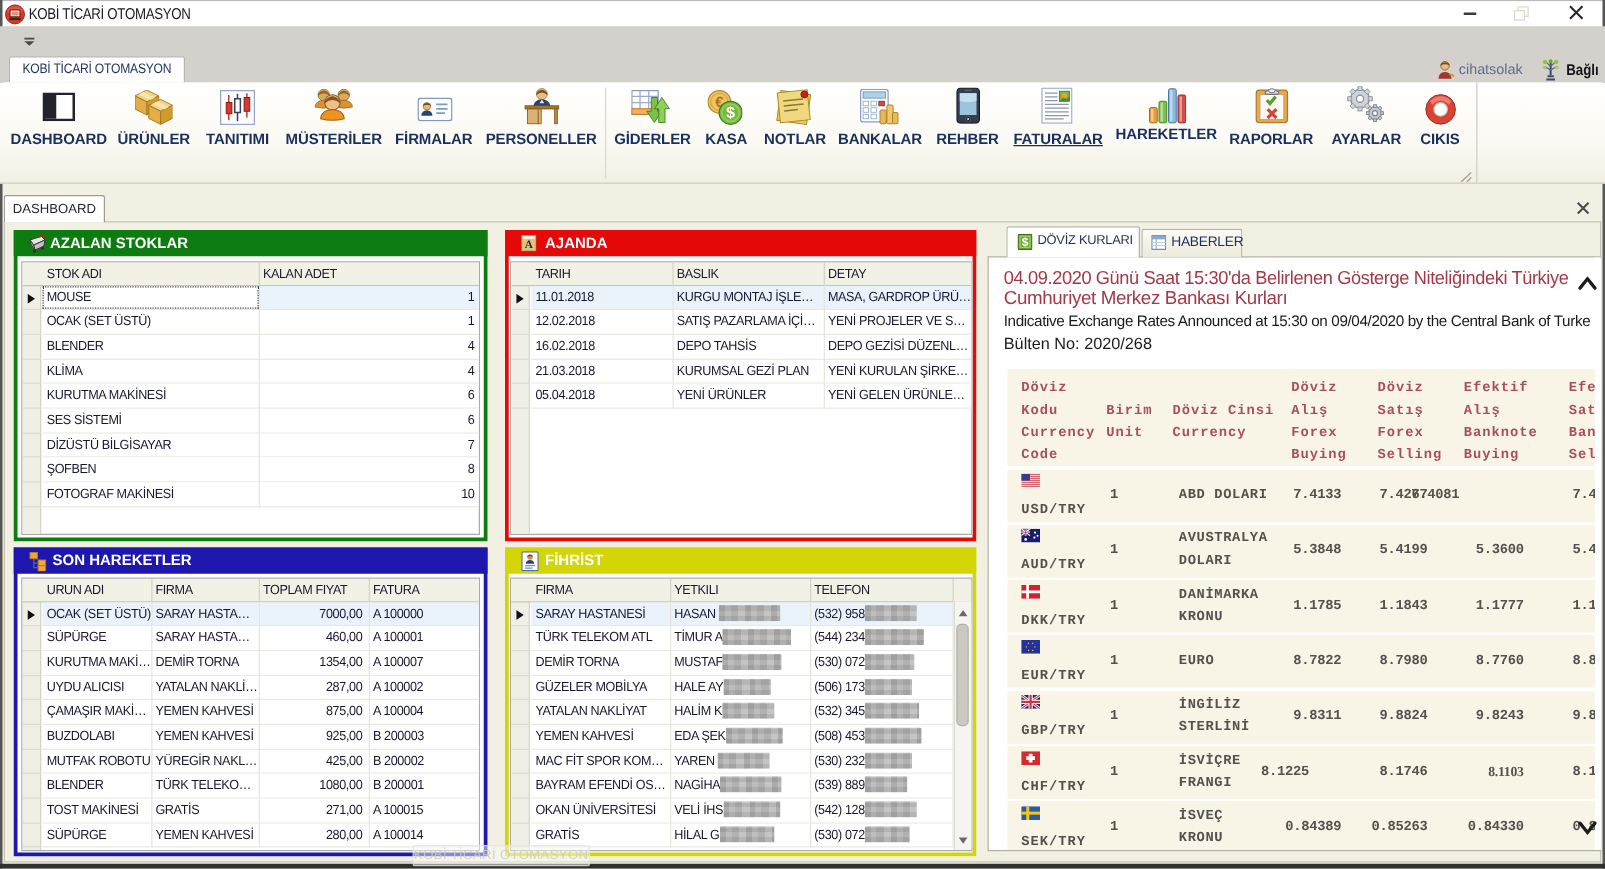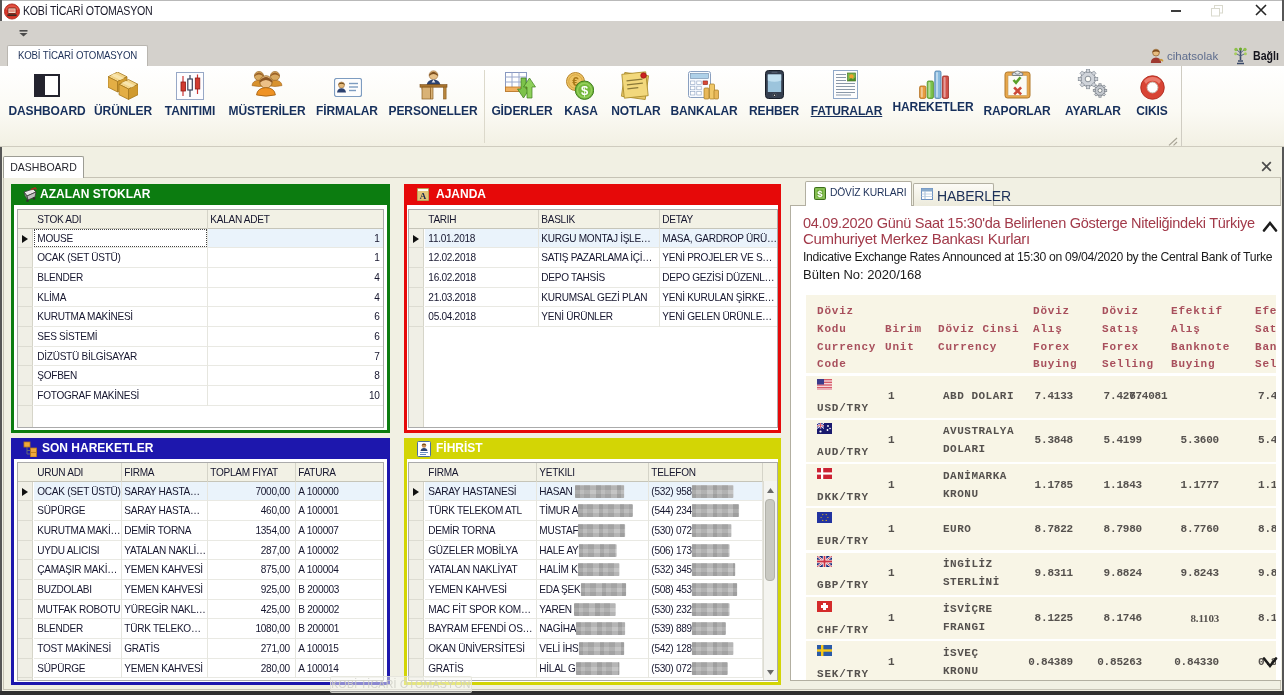--- a/index.html
+++ b/index.html
@@ -639,32 +639,32 @@
 <text x="6" y="10" font-size="9.5" font-weight="bold" fill="#fff" text-anchor="middle" font-family="Liberation Sans">$</text>
 </svg>
 <svg class="a" style="left:921px;top:188px;" width="12" height="12" viewBox="0 0 12 12">
 <rect x="0.5" y="0.5" width="11" height="11" fill="#fff" stroke="#6a8fc0" stroke-width="1"></rect>
 <rect x="0.5" y="0.5" width="11" height="3" fill="#88aacc"></rect>
 <line x1="4" y1="3.5" x2="4" y2="11.5" stroke="#88aacc" stroke-width="0.8"></line>
 <line x1="0.5" y1="6" x2="11.5" y2="6" stroke="#b8ccdf" stroke-width="0.8"></line>
 <line x1="0.5" y1="8.5" x2="11.5" y2="8.5" stroke="#b8ccdf" stroke-width="0.8"></line>
 </svg>
 <div class="a" style="left:830px;top:187px;width:90px;height:14px;font-size:10.3px;letter-spacing:-0.2px;color:#1d3058;white-space:nowrap;">DÖVİZ KURLARI</div>
-<div class="a" style="left:937px;top:188px;width:60px;height:14px;font-size:14px;letter-spacing:-0.2px;color:#1d3058;">HABERLER</div>
+<div class="a" style="left:937px;top:188px;width:60px;height:14px;font-size:11px;letter-spacing:-0.2px;color:#1d3058;">HABERLER</div>
 <div class="a" style="left:1276px;top:206px;width:5px;height:474px;background:#fff;"></div>
 <svg class="a" style="left:1262px;top:220px;z-index:70;" width="16" height="13" viewBox="0 0 16 13">
 <path d="M2 10.5 L8 3 L14 10.5" stroke="#1c1c1c" stroke-width="2.6" fill="none" stroke-linecap="round"></path>
 </svg>
 <svg class="a" style="left:1262px;top:656px;z-index:70;" width="16" height="13" viewBox="0 0 16 13">
 <path d="M2 2.5 L8 10 L14 2.5" stroke="#1c1c1c" stroke-width="2.6" fill="none" stroke-linecap="round"></path>
 </svg>
 <div class="a" style="left:803px;top:214px;width:478px;height:36px;font-size:15px;color:#a23a4a;line-height:17.5px;letter-spacing:-0.3px;overflow:hidden;white-space:nowrap;transform:scaleX(0.97);transform-origin:0 0;">04.09.2020 Günü Saat 15:30'da Belirlenen Gösterge Niteliğindeki Türkiye</div>
 <div class="a" style="left:803px;top:230px;width:478px;height:18px;font-size:15px;color:#a23a4a;letter-spacing:-0.3px;">Cumhuriyet Merkez Bankası Kurları</div>
 <div class="a" style="left:803px;top:250px;width:473px;height:14px;font-size:12.2px;color:#1a1a1a;letter-spacing:-0.3px;white-space:nowrap;overflow:hidden;">Indicative Exchange Rates Announced at 15:30 on 09/04/2020 by the Central Bank of Turke</div>
-<div class="a" style="left:803px;top:266.5px;width:200px;height:15px;font-size:13px;color:#1a1a1a;">Bülten No: 2020/168</div>
+<div class="a" style="left:803px;top:266.5px;width:200px;height:15px;font-size:13px;color:#1a1a1a;">Bülten No: 2020/268</div>
 <div class="a" style="left:792px;top:290px;width:484px;height:390px;overflow:hidden;">
     <div style="position:absolute;left:14px;top:5px;width:470px;height:78px;background:#f8f5e6;"></div>
     <div class="cm" style="color:#a84f5c;letter-spacing:0.8px;left:25px;top:15.0px;">Döviz</div>
     <div class="cm" style="color:#a84f5c;letter-spacing:0.8px;left:25px;top:32.8px;text-align:right;">Kodu</div>
     <div class="cm" style="color:#a84f5c;letter-spacing:0.8px;left:25px;top:50.6px;">Currency</div>
     <div class="cm" style="color:#a84f5c;letter-spacing:0.8px;left:25px;top:68.4px;">Code</div>
     <div class="cm" style="color:#a84f5c;letter-spacing:0.8px;left:93px;top:32.8px;">Birim</div>
     <div class="cm" style="color:#a84f5c;letter-spacing:0.8px;left:93px;top:50.6px;">Unit</div>
     <div class="cm" style="color:#a84f5c;letter-spacing:0.8px;left:146px;top:32.8px;">Döviz Cinsi</div>
     <div class="cm" style="color:#a84f5c;letter-spacing:0.8px;left:146px;top:50.6px;">Currency</div>
@@ -775,21 +775,21 @@
     <div style="position:absolute;left:14px;top:307.0px;width:470px;height:42px;background:#f8f5e6;"></div>
     <svg style="position:absolute;left:25px;top:310.5px;" width="15" height="11" viewBox="0 0 15 11">
       <rect width="15" height="11" fill="#d42b2b"></rect>
       <rect x="6" y="2" width="3" height="7" fill="#fff"></rect>
       <rect x="4" y="4" width="7" height="3" fill="#fff"></rect>
     </svg>
     <div class="cm" style="color:#55514e;left:25px;top:333.5px;letter-spacing:0.8px;">CHF/TRY</div>
     <div class="cm" style="color:#55514e;left:96px;top:321.5px;">1</div>
     <div class="cm" style="color:#55514e;left:151px;top:312.5px;letter-spacing:0.5px;">İSVİÇRE</div>
     <div class="cm" style="color:#55514e;left:151px;top:330.5px;letter-spacing:0.5px;">FRANGI</div>
-    <div class="cm" style="color:#55514e;left:191px;top:321.5px;width:90px;text-align:right;letter-spacing:-0.2px;">8.1225</div>
+    <div class="cm" style="color:#55514e;left:191px;top:321.5px;width:90px;text-align:center;letter-spacing:-0.2px;">8.1225</div>
     <div class="cm" style="color:#55514e;left:260px;top:321.5px;width:90px;text-align:right;letter-spacing:-0.2px;">8.1746</div>
     <div class="cm" style="color:#55514e;left:337px;top:321.5px;width:90px;text-align:right;letter-spacing:-0.2px;font-family:Liberation Serif, serif;">8.1103</div>
     <div class="cm" style="color:#55514e;left:466px;top:321.5px;letter-spacing:-0.2px;">8.1</div>
     <div style="position:absolute;left:14px;top:351.3px;width:470px;height:42px;background:#f8f5e6;"></div>
     <svg style="position:absolute;left:25px;top:354.8px;" width="15" height="11" viewBox="0 0 15 11">
       <rect width="15" height="11" fill="#2a5aa8"></rect>
       <rect x="4" width="2.4" height="11" fill="#f8c818"></rect>
       <rect y="4.3" width="15" height="2.4" fill="#f8c818"></rect>
     </svg>
     <div class="cm" style="color:#55514e;left:25px;top:377.8px;letter-spacing:0.8px;">SEK/TRY</div>

